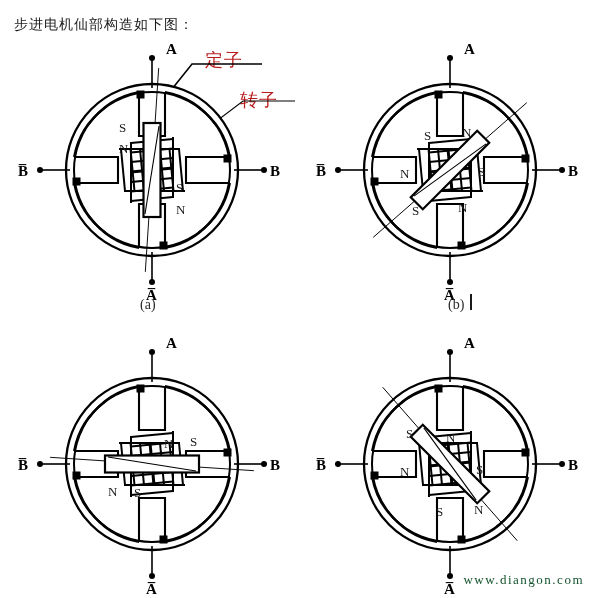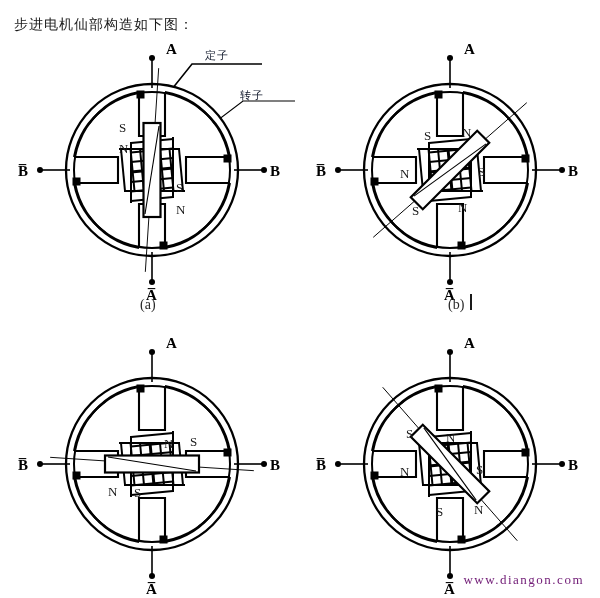--- a/index.html
+++ b/index.html
@@ -20,22 +20,22 @@
     font-family:"DejaVu Sans", sans-serif;
     font-size:14px;
     letter-spacing:1px;
     color:#1a1a1a;
     white-space:nowrap;
   }
 
   .callout-label{
     position:absolute;
     font-family:"DejaVu Sans", sans-serif;
-    font-size:11px;
-    color:#0f172a;
+    font-size:18px;
+    color:#b91c1c;
     white-space:nowrap;
     letter-spacing:1px;
   }
 
   .caption{
     position:absolute;
     font-family:"Liberation Serif", serif;
     font-size:14px;
     color:#2a2a2a;
     white-space:nowrap;
@@ -45,21 +45,21 @@
     width:2px;height:16px;
     background:#1a1a1a;
   }
 
   .watermark{
     position:absolute;
     right:16px; bottom:10px;
     font-family:"Liberation Serif", serif;
     font-size:13px;
     letter-spacing:1.5px;
-    color:#701a75;
+    color:#14532d;
     white-space:nowrap;
   }
 
   .diagram{position:absolute;}
   svg{display:block;overflow:visible;}
 
   .term-label{
     font-family:"Liberation Serif", serif;
     font-size:15px;
     font-weight:bold;

